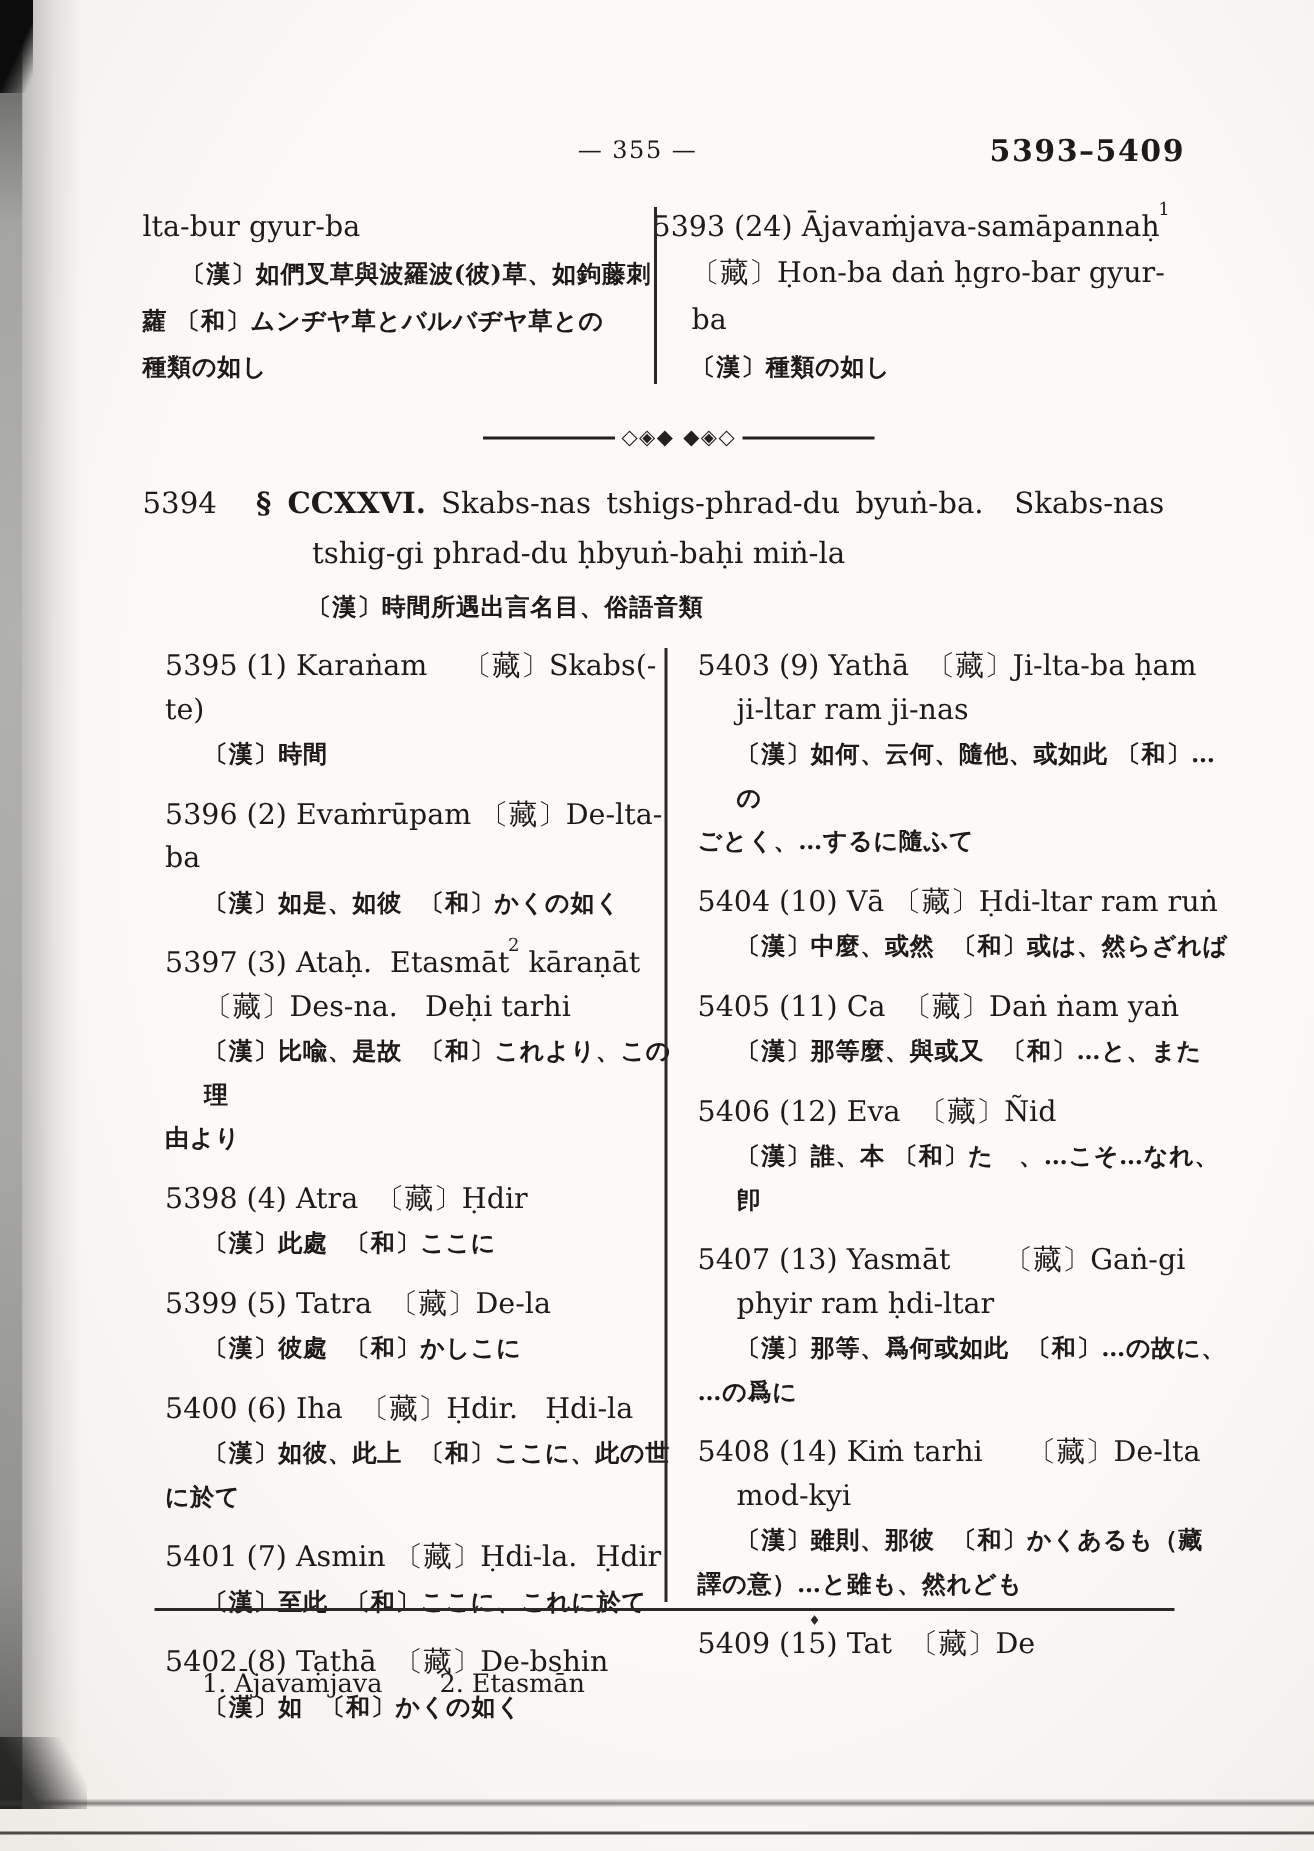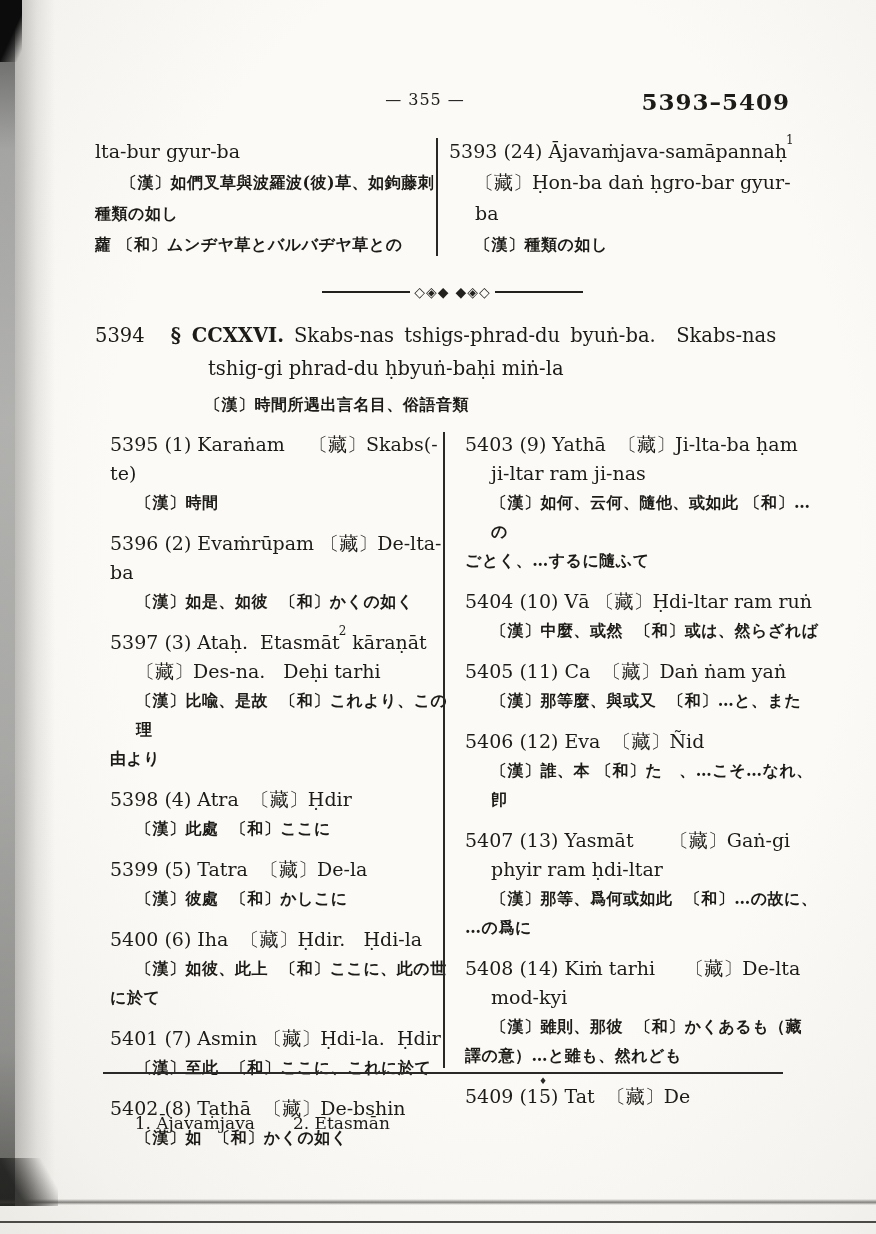--- a/index.html
+++ b/index.html
@@ -19,33 +19,33 @@
         background:linear-gradient(115deg,#0c0c0c 55%,rgba(12,12,12,0) 90%);}
   .corner-bottom{position:absolute;left:0;top:1158px;width:58px;height:48px;
         background:linear-gradient(60deg,rgba(25,25,23,.8) 30%,rgba(25,25,23,0) 80%);}
   .bottom-line1{position:absolute;left:0;top:1199px;width:876px;height:6px;
         background:linear-gradient(to bottom,rgba(60,58,54,0),rgba(60,58,54,.6) 55%,rgba(60,58,54,0));}
   .bottom-line2{position:absolute;left:0;top:1221px;width:876px;height:2px;background:#4c4a47;}
 
   
   .pagenum{position:absolute;top:90px;left:95px;width:660px;text-align:center;
         font-size:16px;letter-spacing:1px;}
-  .range{position:absolute;top:88px;right:86px;font-size:23px;font-weight:bold;letter-spacing:1px;}
+  .range{position:absolute;top:88px;right:86px;font-size:20px;font-weight:bold;letter-spacing:1px;}
 
   
   .line{font-size:19px;line-height:29px;white-space:pre-wrap;}
   .line.cjk{font-size:16px;font-weight:600;letter-spacing:.5px;}
   .ind1{padding-left:26px;}
   .entry{margin-bottom:12px;}
   sup.fn{font-size:12px;line-height:0;position:relative;top:-7px;margin-left:-1px;}
 
   
   .top-section{position:absolute;top:136px;left:95px;width:715px;display:flex;}
   .top-left{width:340px;}
-  .top-right{width:358px;margin-left:14px;}
+  .top-right{width:358px;margin-left:0;}
   .top-section .line{line-height:31px;}
   .top-divider{position:absolute;left:436px;top:138px;height:118px;width:1.5px;background:#2a2826;}
 
   
   .orn-row{position:absolute;top:284px;left:95px;width:715px;display:flex;align-items:center;justify-content:center;}
   .orn-row .rule{width:88px;height:1.8px;background:#23211e;}
   .orn-row .orn{font-size:14px;font-weight:bold;letter-spacing:1px;padding:0 4px;color:#23211e;}
 
   
   .heading{position:absolute;top:320px;left:95px;width:715px;font-size:19.5px;line-height:31px;}
@@ -80,22 +80,22 @@
   <div class="bottom-line2"></div>
 
   <div class="pagenum">— 355 —</div>
   <div class="range">5393–5409</div>
 
   <div class="top-section">
     <div class="top-left">
         <div class="entry">
           <div class="line ind0"><span>lta-bur gyur-ba</span></div>
           <div class="line ind1 cjk"><span>〔漢〕如們叉草與波羅波(彼)草、如鉤藤刺</span></div>
+          <div class="line ind0 cjk"><span>蘿 〔和〕ムンヂヤ草とバルバヂヤ草との</span></div>
           <div class="line ind0 cjk"><span>種類の如し</span></div>
-          <div class="line ind0 cjk"><span>蘿 〔和〕ムンヂヤ草とバルバヂヤ草との</span></div>
         </div>
       </div>
     <div class="top-right">
         <div class="entry">
           <div class="line ind0"><span>5393 (24) Ājavaṁjava-samāpannaḥ</span><sup class="fn">1</sup></div>
           <div class="line ind1"><span>〔藏〕Ḥon-ba daṅ ḥgro-bar gyur-</span></div>
           <div class="line ind1"><span>ba</span></div>
           <div class="line ind1 cjk"><span>〔漢〕種類の如し</span></div>
         </div>
       </div>

